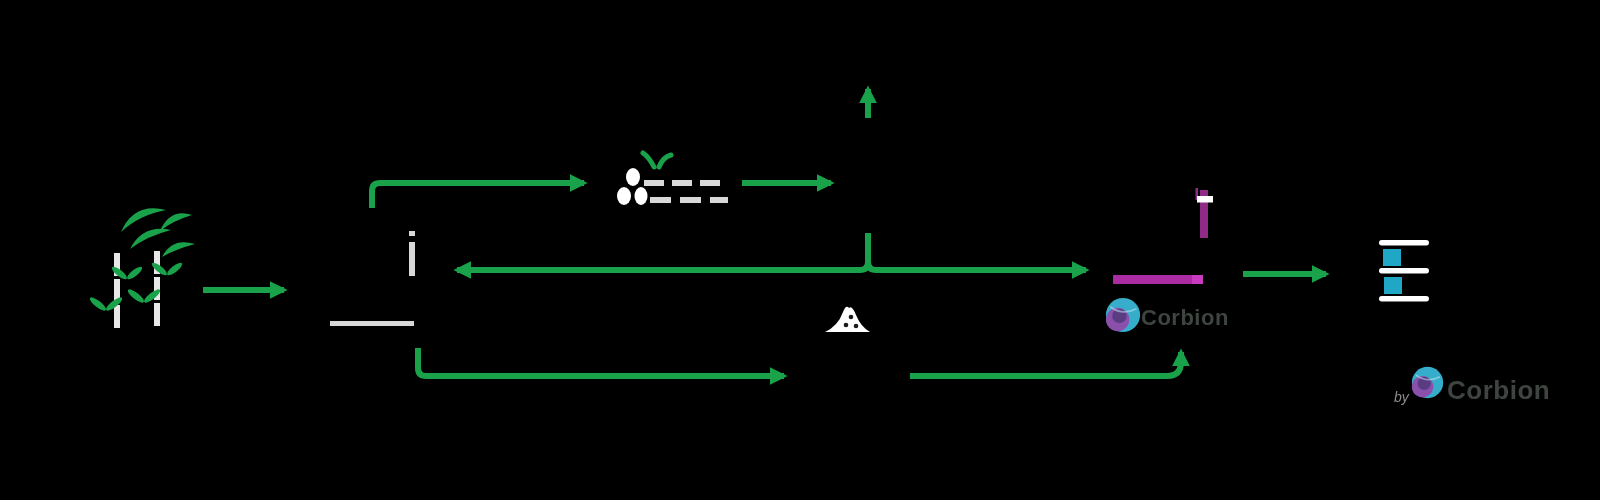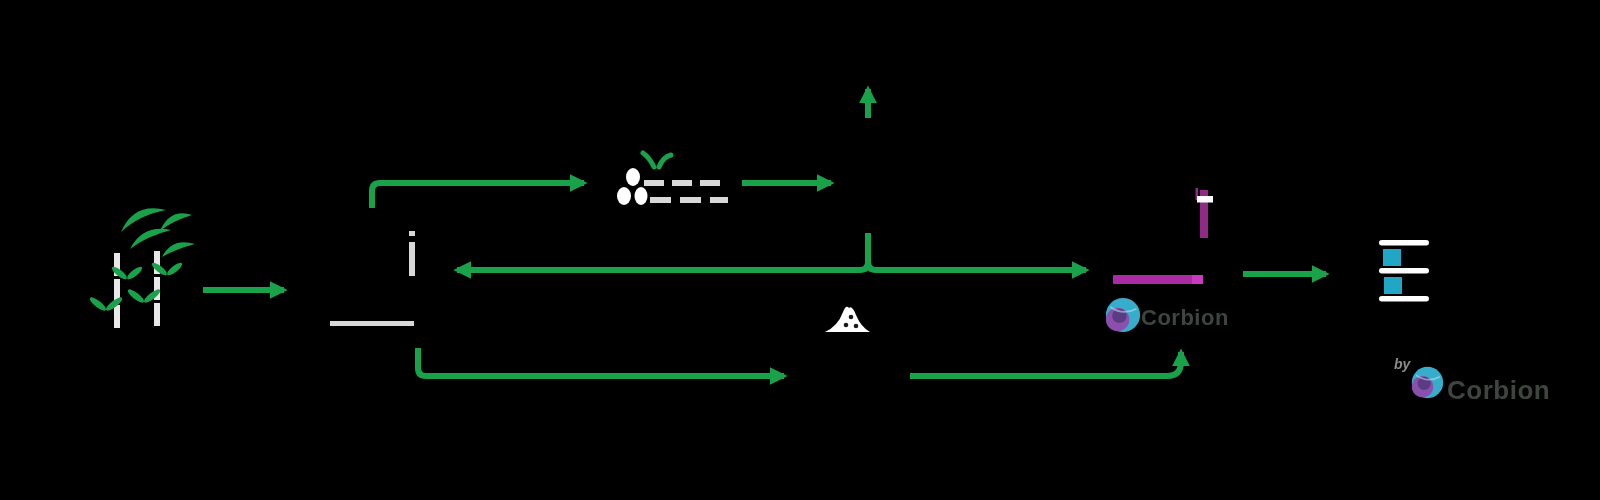--- a/index.html
+++ b/index.html
@@ -16,21 +16,21 @@
   .leaf{fill:var(--green);}
   .sprout{stroke:var(--green);stroke-width:5;fill:none;stroke-linecap:round;}
   .grayshape{fill:var(--gray);}
   .grayline{stroke:var(--gray);stroke-width:6;}
   .whiteshape{fill:var(--white);}
   .stalk{stroke:#E8E8E8;stroke-width:6;}
   .txt{position:absolute;line-height:1;white-space:nowrap;}
   .fermenter-brand{left:1141px;top:307px;font-size:22px;font-weight:bold;color:var(--text-dark);letter-spacing:.5px;}
   .algavia-word{left:1311px;top:322px;font-size:49px;font-weight:bold;color:var(--algavia-purple);letter-spacing:-1px;}
   .algavia-word .tm{font-size:13px;font-weight:bold;vertical-align:28px;letter-spacing:0;}
-  .algavia-by{left:1394px;top:357px;font-size:14px;font-style:italic;font-weight:bold;color:var(--text-gray);}
+  .algavia-by{left:1394px;top:390px;font-size:14px;font-style:italic;font-weight:normal;color:var(--text-gray);}
   .corbion-big{left:1447px;top:377px;font-size:26px;font-weight:bold;color:var(--text-dark);letter-spacing:.5px;}
 </style>
 </head>
 <body>
 
 <div id="canvas">
 
   <svg id="diagram-svg" width="1600" height="500" viewBox="0 0 1600 500">
     <defs>
       <marker id="ah" viewBox="0 0 10 10" refX="8" refY="5" markerWidth="3" markerHeight="3" orient="auto-start-reverse">

